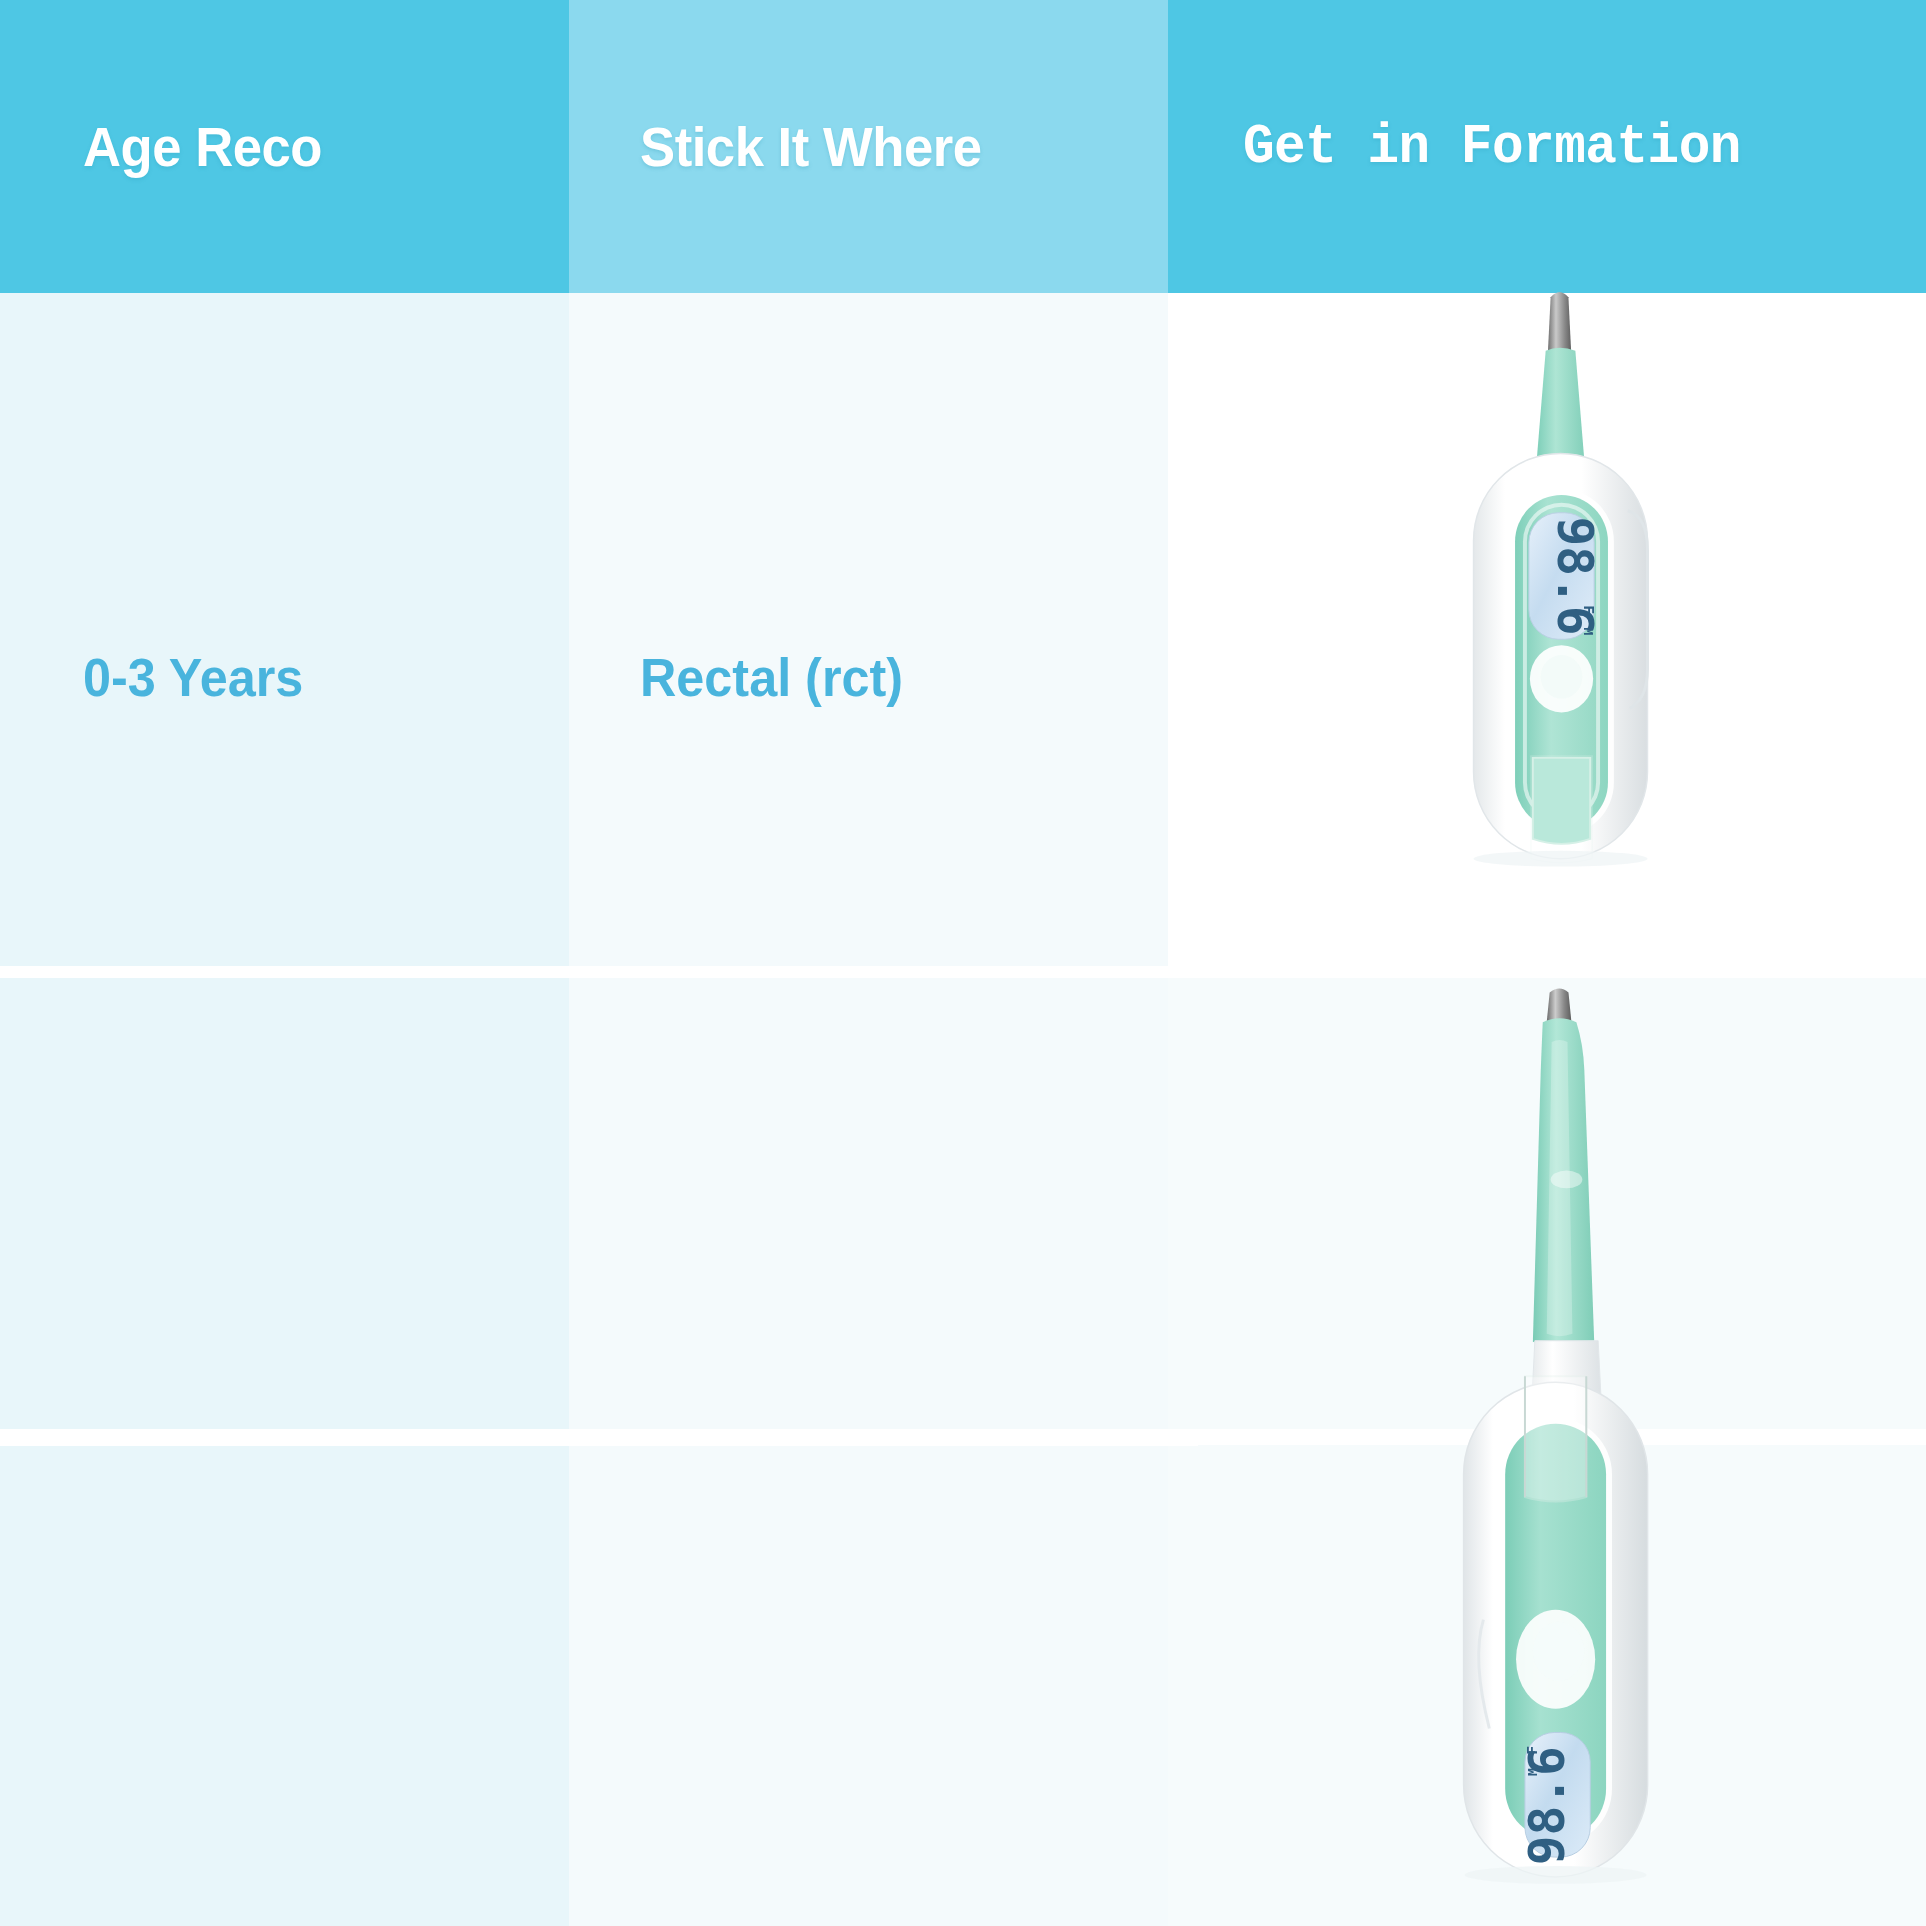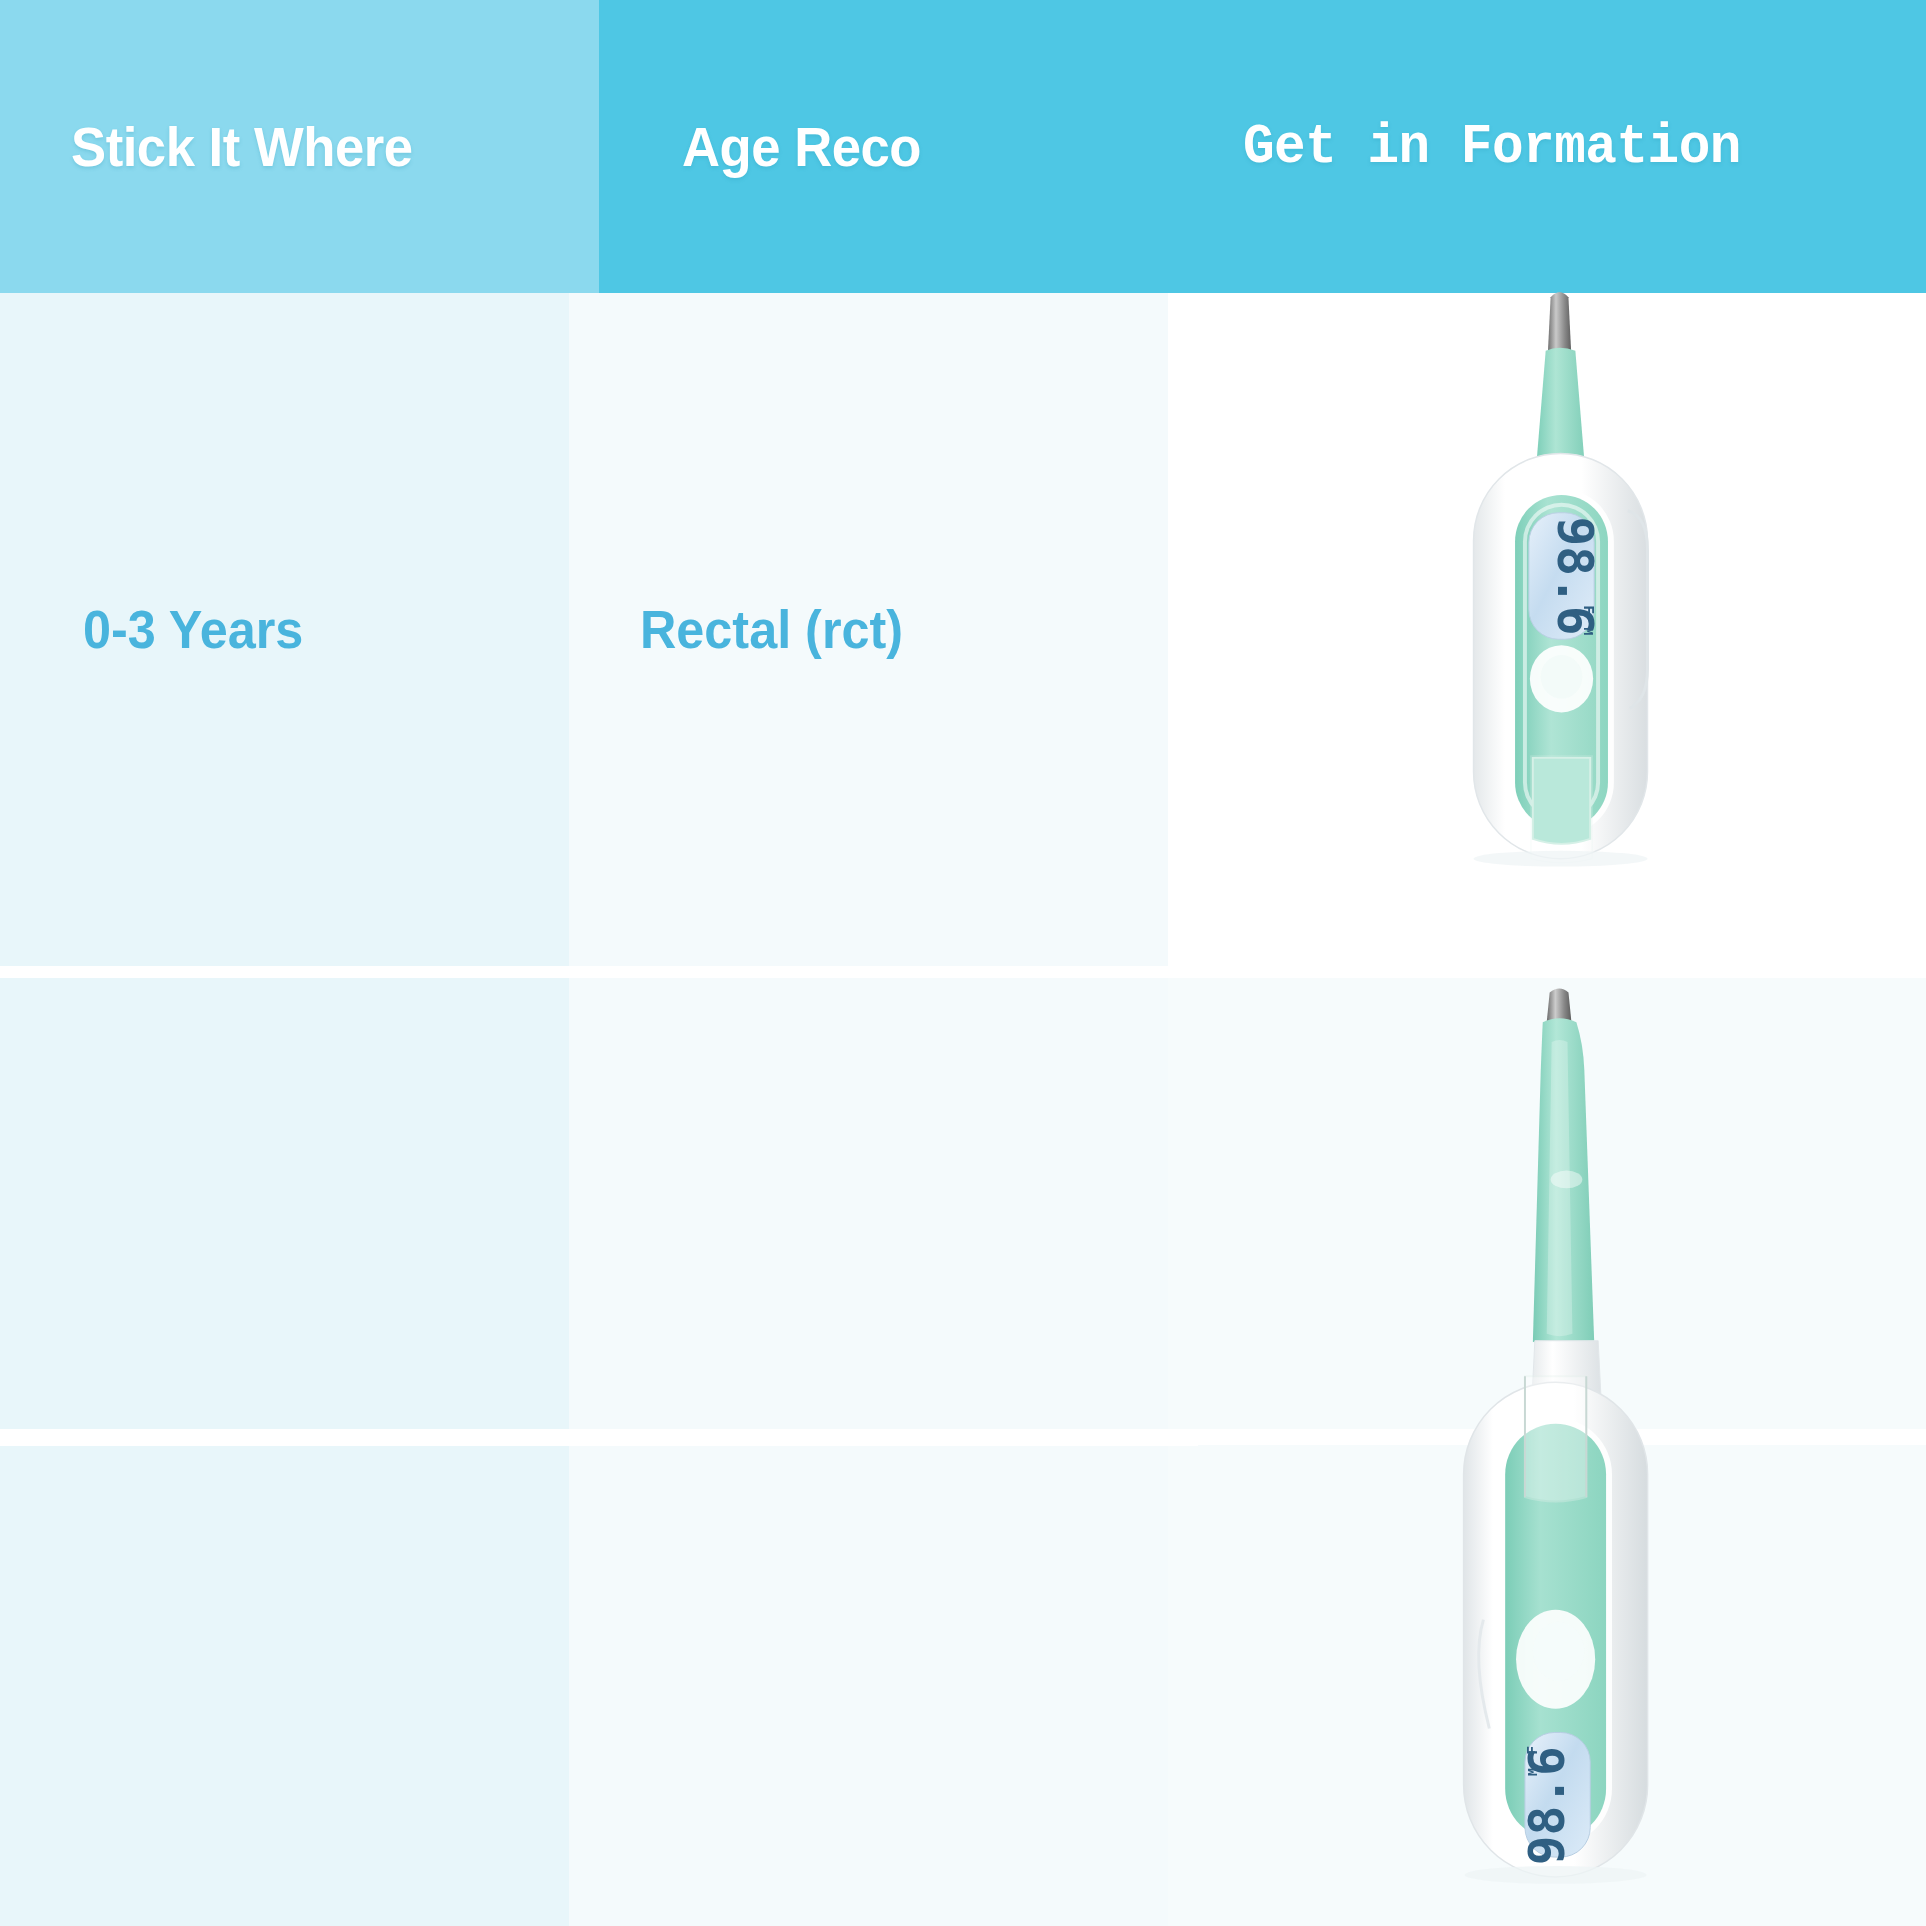--- a/index.html
+++ b/index.html
@@ -77,20 +77,21 @@
   }
   .row-1 { top: 0px;   height: 673px; }
   .row-2 { top: 685px; height: 451px; }
   .row-3 { top: 1152px; height: 481px; }
 
   .cell {
     position: absolute;
     height: 100%;
     display: flex;
     align-items: center;
+    margin-top: 48px;
   }
   .cell-1 { left: 0px;    width: 569px; }
   .cell-2 { left: 569px;  width: 599px; }
   .cell-3 { left: 1168px; width: 758px; }
 
   .cell-label {
     color: #49b4dd;
     font-weight: 700;
     font-size: 53px;
     line-height: 1;
@@ -113,25 +114,25 @@
     fill: #2f5f82;
     font-weight: 700;
   }
 </style>
 </head>
 <body>
 
 <div id="page">
 
   <div class="header-row">
+    <div class="hcell hcell-1">
+      <span class="hlabel">Age Reco</span>
+    </div>
     <div class="hcell hcell-2">
       <span class="hlabel">Stick It Where</span>
-    </div>
-    <div class="hcell hcell-1">
-      <span class="hlabel">Age Reco</span>
     </div>
     <div class="hcell hcell-3">
       <span class="hlabel">Get in Formation</span>
     </div>
   </div>
 
   <div class="body-area">
 
     <div class="tint" style="left:0;top:0;width:569px;height:673px;background:#e8f6fa;"></div>
     <div class="tint" style="left:569px;top:0;width:599px;height:673px;background:#f4fafc;"></div>

